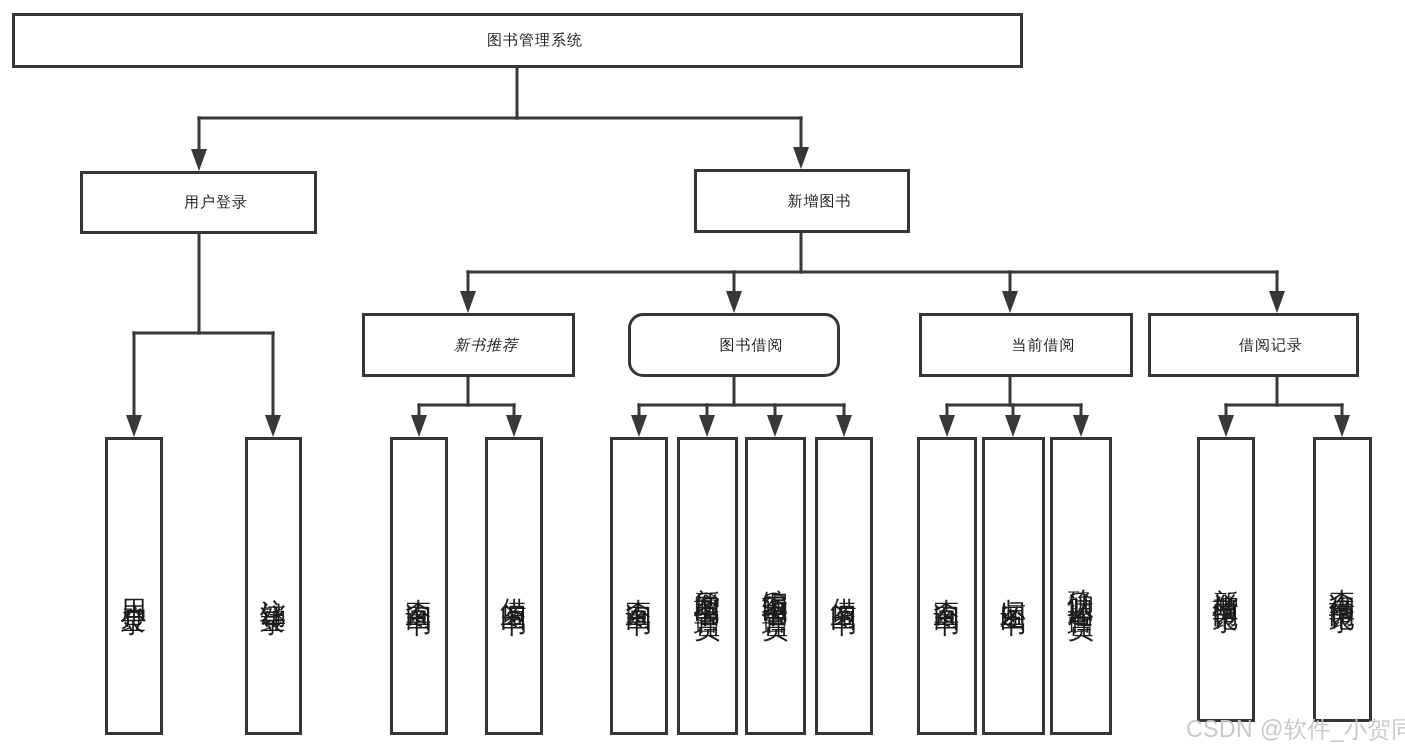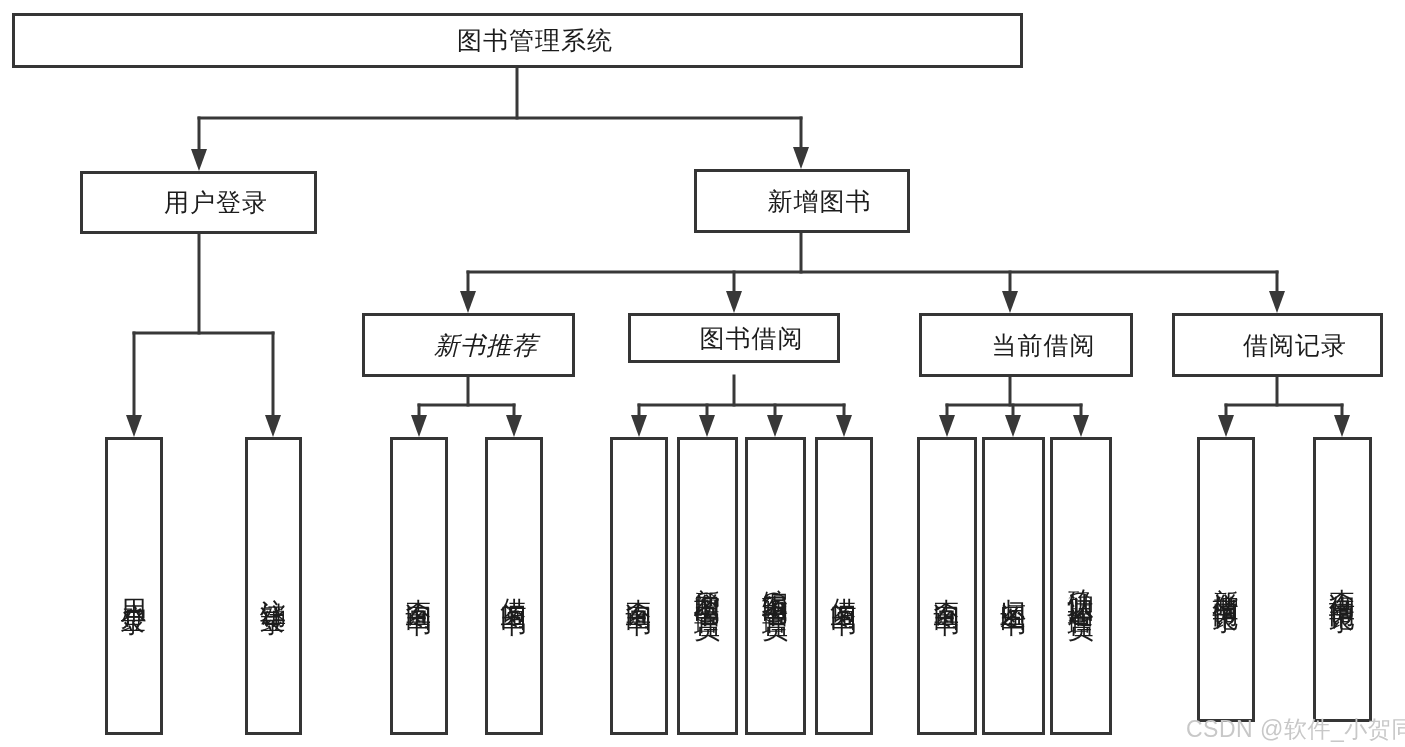--- a/index.html
+++ b/index.html
@@ -12,21 +12,21 @@
   }
   #connectors{position:absolute;left:0;top:0;width:1405px;height:747px;}
   #connectors line{stroke:#383838;stroke-width:3;stroke-linecap:square;}
   #connectors polygon{fill:#383838;}
   .hbox{
     position:absolute;
     box-sizing:border-box;
     border:3px solid #353535;
     background:#ffffff;
     display:flex;align-items:center;justify-content:center;
-    font-size:25px;color:#1c1c1c;
+    font-size:15px;color:#1c1c1c;
     letter-spacing:1px;
     white-space:nowrap;
     padding-left:35px;
   }
   .vbox{
     position:absolute;
     box-sizing:border-box;
     border:3px solid #353535;
     background:#ffffff;
     top:437px;height:298px;
@@ -46,23 +46,23 @@
     font-size:23px;
     color:#c8c8c8;
     letter-spacing:0.5px;
     white-space:nowrap;
   }
   
   #root-box{left:12px;top:13px;width:1011px;height:55px;}
   #user-login-box{left:80px;top:171px;width:237px;height:63px;}
   #book-mgmt-box{left:694px;top:169px;width:216px;height:64px;}
   #new-book-box{left:362px;top:313px;width:213px;height:64px;font-style:italic;}
-  #book-borrow-box{left:628px;top:313px;width:212px;height:50px;}
+  #book-borrow-box{left:628px;top:313px;width:212px;height:64px;border-radius:15px;}
   #current-borrow-box{left:903px;top:313px;width:214px;height:64px;margin-left:16px;}
-  #borrow-record-box{left:1172px;top:313px;width:211px;height:64px;}
+  #borrow-record-box{left:1148px;top:313px;width:211px;height:64px;}
   #leaf-1{left:105px;width:58px;}
   #leaf-2{left:245px;width:57px;}
   #leaf-3{left:390px;width:58px;}
   #leaf-4{left:485px;width:58px;}
   #leaf-5{left:610px;width:58px;}
   #leaf-6{left:677px;width:61px;}
   #leaf-7{left:745px;width:61px;}
   #leaf-8{left:815px;width:58px;}
   #leaf-9{left:917px;width:60px;}
   #leaf-10{left:982px;width:63px;}

